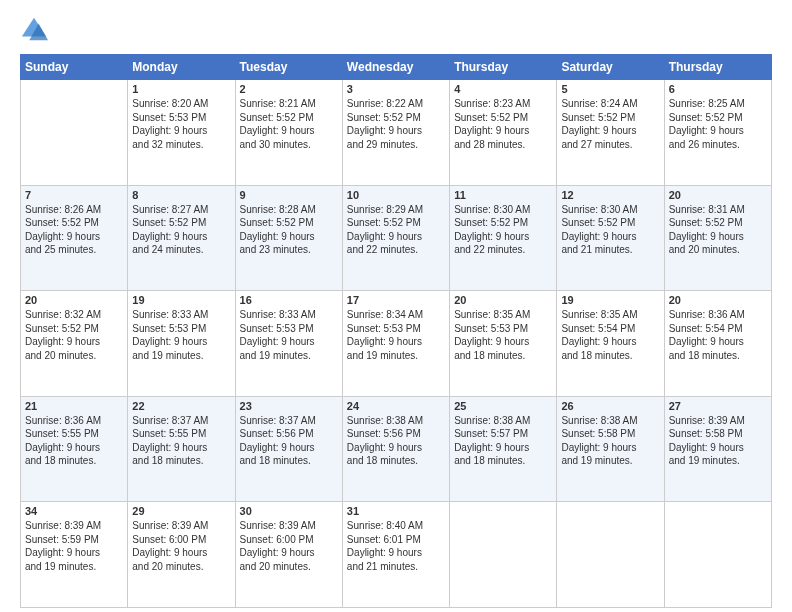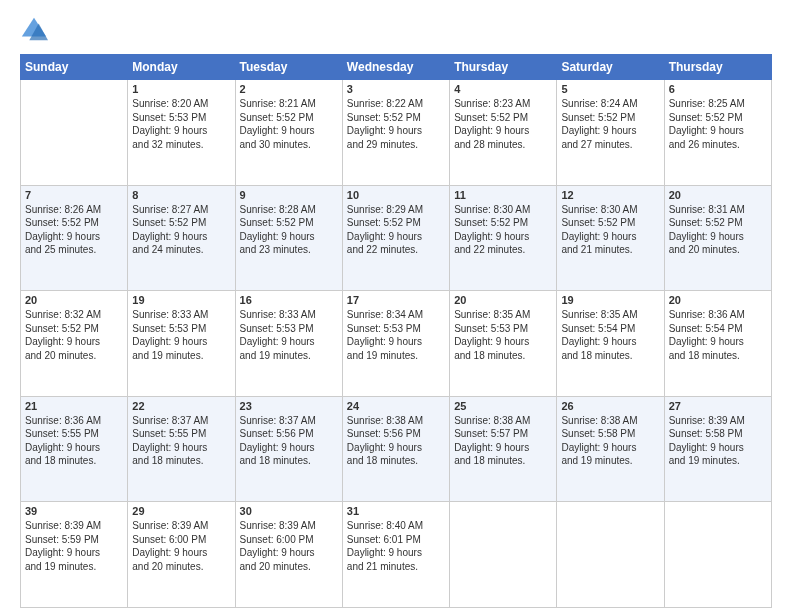--- a/index.html
+++ b/index.html
@@ -248,21 +248,21 @@
             <span class="day-number">26</span>
             <div class="day-info">Sunrise: 8:38 AM<br>Sunset: 5:58 PM<br>Daylight: 9 hours<br>and 19 minutes.</div>
           </td>
           <td>
             <span class="day-number">27</span>
             <div class="day-info">Sunrise: 8:39 AM<br>Sunset: 5:58 PM<br>Daylight: 9 hours<br>and 19 minutes.</div>
           </td>
         </tr>
         <tr>
           <td>
-            <span class="day-number">39</span>
+            <span class="day-number">34</span>
             <div class="day-info">Sunrise: 8:39 AM<br>Sunset: 5:59 PM<br>Daylight: 9 hours<br>and 19 minutes.</div>
           </td>
           <td>
             <span class="day-number">29</span>
             <div class="day-info">Sunrise: 8:39 AM<br>Sunset: 6:00 PM<br>Daylight: 9 hours<br>and 20 minutes.</div>
           </td>
           <td>
             <span class="day-number">30</span>
             <div class="day-info">Sunrise: 8:39 AM<br>Sunset: 6:00 PM<br>Daylight: 9 hours<br>and 20 minutes.</div>
           </td>

